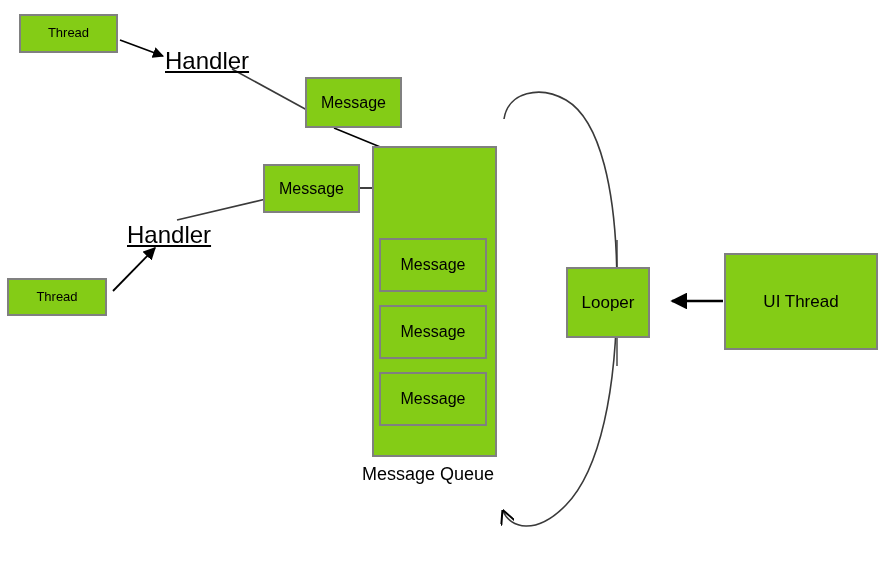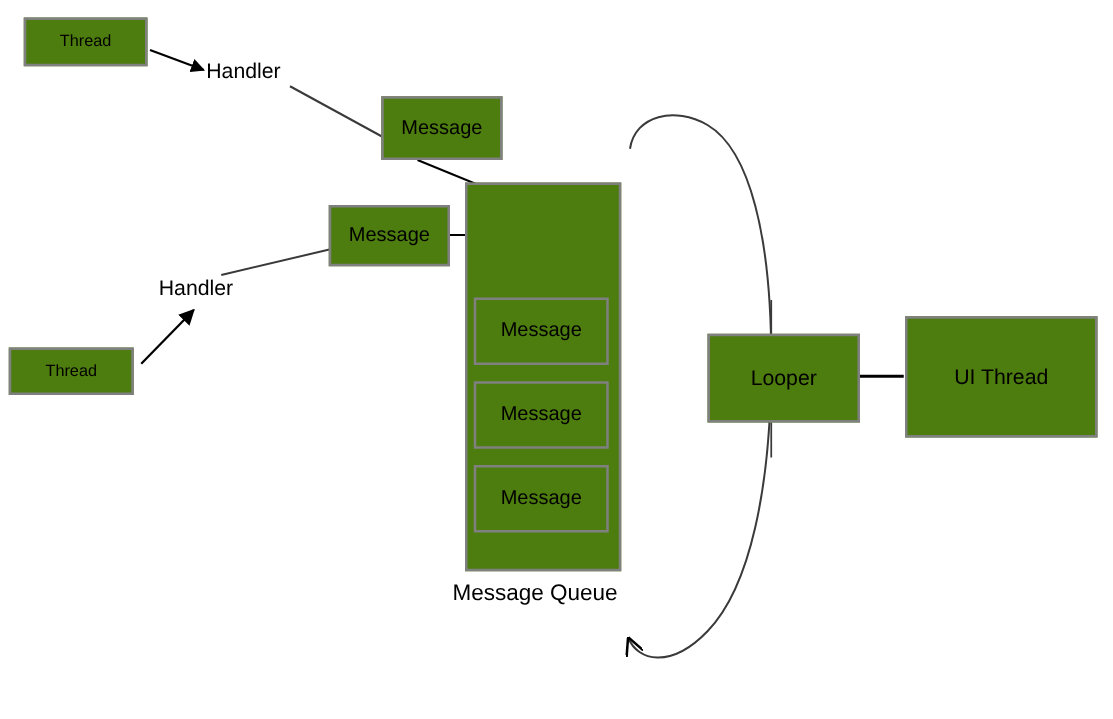--- a/index.html
+++ b/index.html
@@ -20,40 +20,40 @@
   #svg-layer {
     position: absolute;
     left: 0;
     top: 0;
     width: 890px;
     height: 575px;
   }
   .node {
     position: absolute;
     box-sizing: border-box;
-    background: #4d7c0f;
+    background: #84cc16;
     border: 2px solid #808080;
     display: flex;
     align-items: center;
     justify-content: center;
     text-align: center;
     color: #000000;
     line-height: 1.25;
     z-index: 3;
   }
   .node-sm { font-size: 13px; }
   .node-md { font-size: 16px; }
   .node-lg { font-size: 17px; }
   .free-label {
     position: absolute;
     color: #000000;
     white-space: nowrap;
     z-index: 3;
   }
-  .label-lg { font-size: 17px; }
+  .label-lg { font-size: 24px; text-decoration: underline; }
   .label-md { font-size: 18px; }
 </style>
 </head>
 <body>
 
 <div id="canvas">
 
   <svg id="svg-layer" viewBox="0 0 890 575" xmlns="http://www.w3.org/2000/svg">
     <defs>
       <marker id="arrowFilled" viewBox="0 0 10 10" refX="9" refY="5" markerWidth="7" markerHeight="7" orient="auto-start-reverse">
@@ -122,21 +122,21 @@
     <span>Message</span>
   </div>
   <div class="node node-md" style="left:379px; top:372px; width:108px; height:54px;">
     <span>Message</span>
   </div>
 
   <div class="free-label label-md" style="left:362px; top:464px;">
     <span>Message Queue</span>
   </div>
 
-  <div class="node node-lg" style="left:566px; top:267px; width:122px; height:71px;">
+  <div class="node node-lg" style="left:566px; top:267px; width:84px; height:71px;">
     <span>Looper</span>
   </div>
 
   <div class="node node-lg" style="left:724px; top:253px; width:154px; height:97px; flex-direction:column;justify-content:center;">
     <span>UI Thread</span>
   </div>
 
 </div>
 
 </body></html>

